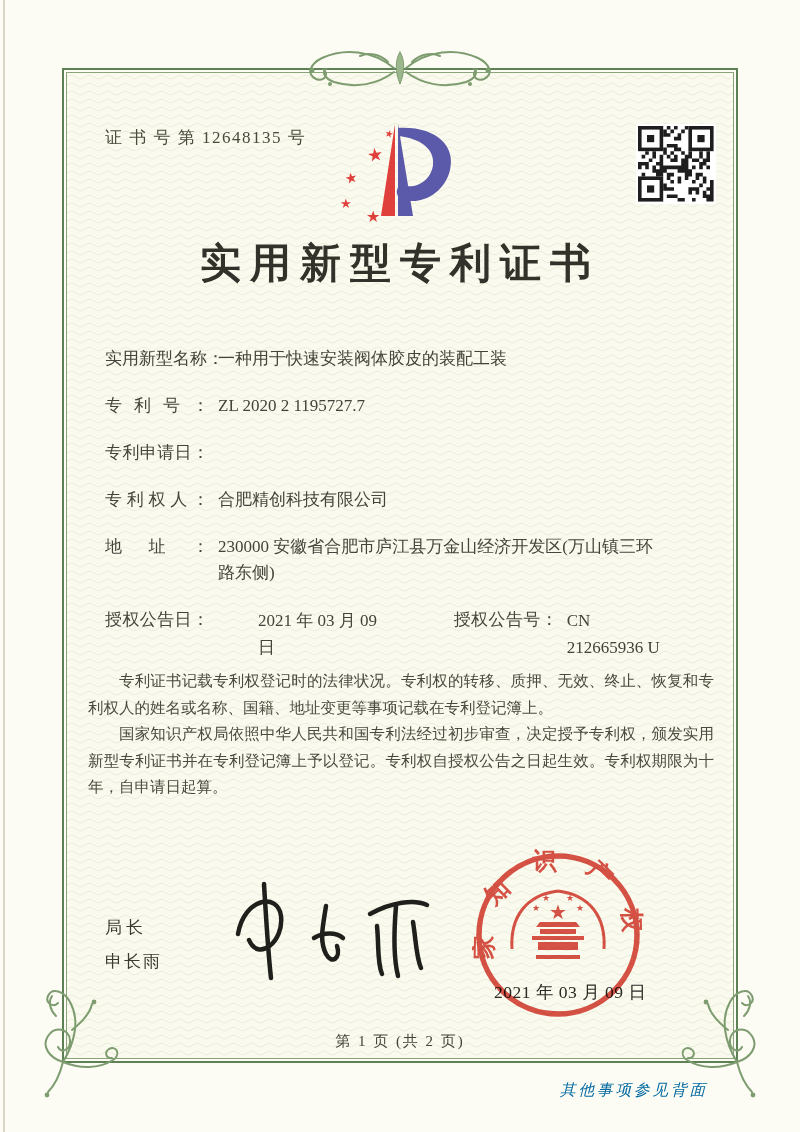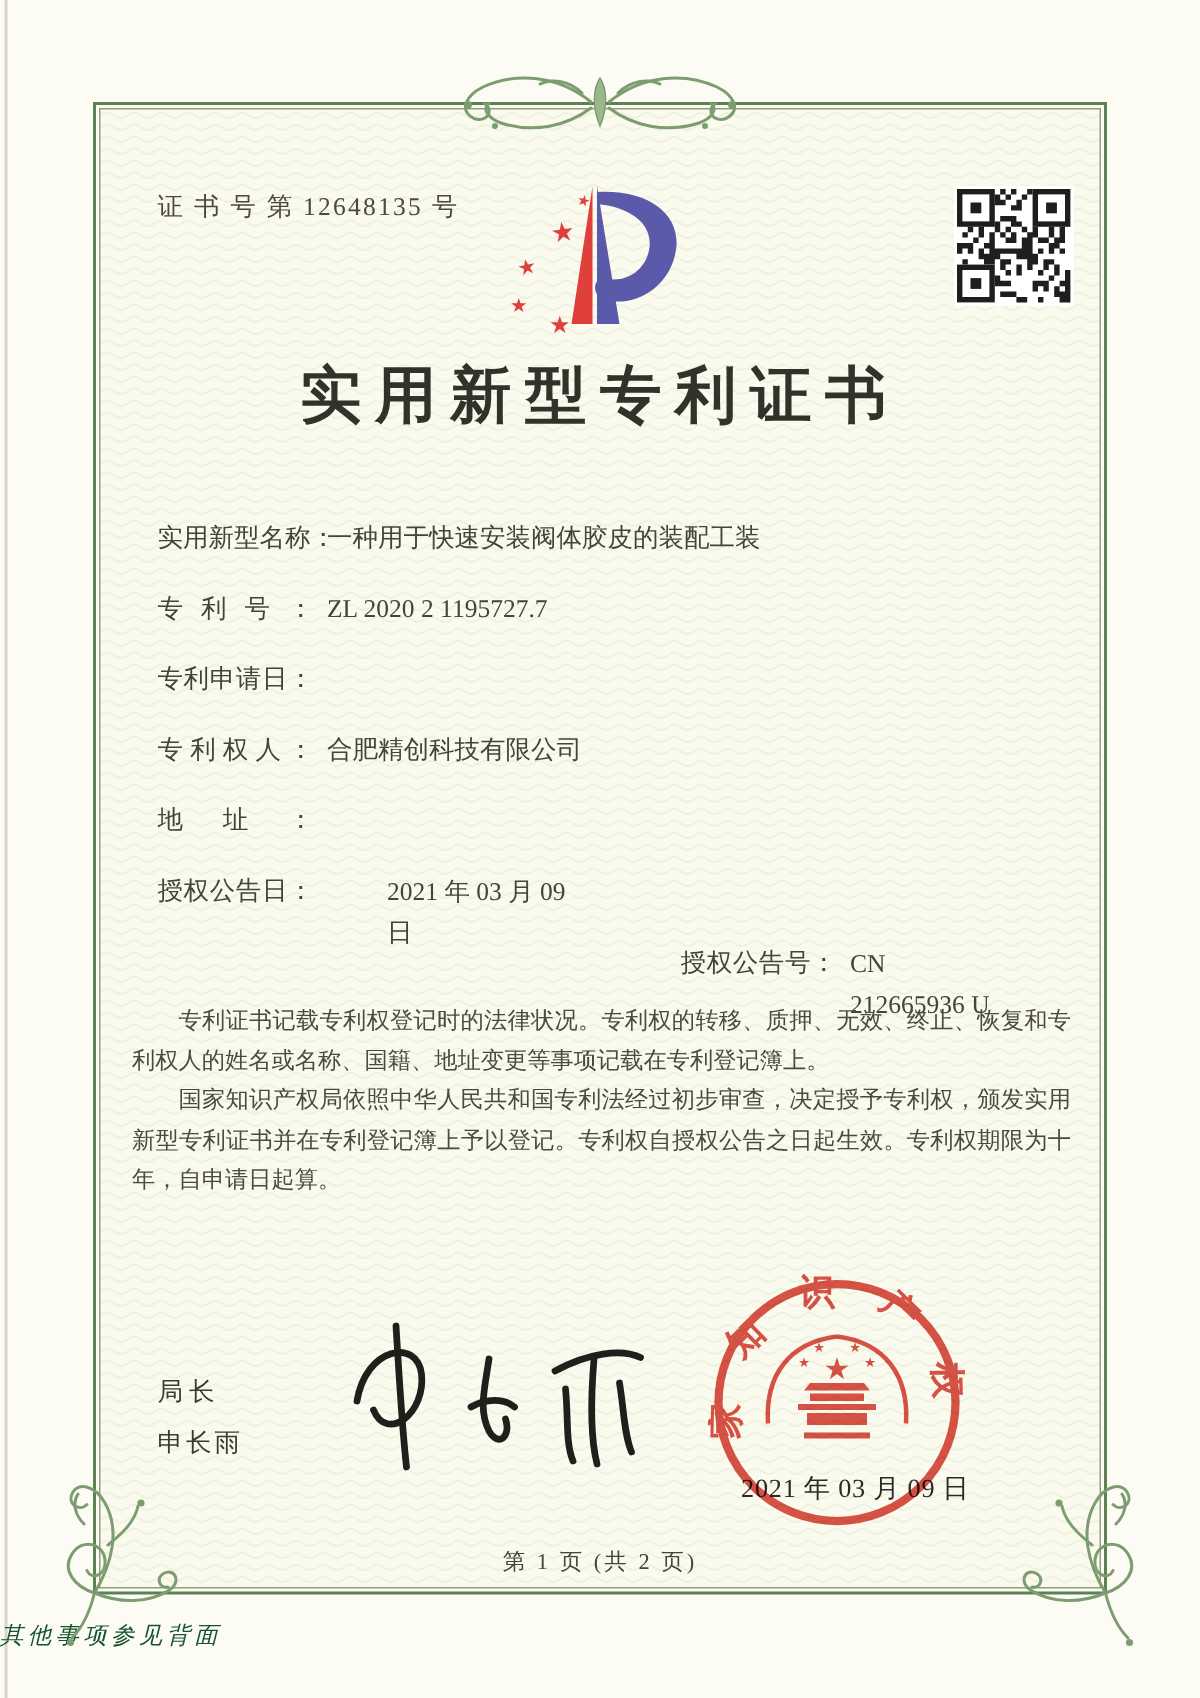--- a/index.html
+++ b/index.html
@@ -25,33 +25,33 @@
   }
   .fields { left:105px; top:346px; width:560px; font-size:17px; color:#45443a; }
   .frow { display:flex; line-height:26px; margin-bottom:21px; }
   .frow:nth-child(6) { margin-bottom:3px;gap:40px; }
   .frow:nth-child(6) .fval { line-height:27px; }
   .flabel {
     flex:0 0 104px; width:104px; text-align:justify; text-align-last:justify;
     white-space:nowrap; overflow:visible;
   }
   .fval { padding-left:9px; max-width:445px; }
-  .pair2 { display:flex; margin-left:29px;margin-top:48px; }
+  .pair2 { display:flex; margin-left:29px; }
   .body-text { left:88px; top:668px; width:626px; font-size:15.5px; line-height:26.5px;
     color:#4b4a3e; text-align:justify; }
   .body-text p { text-indent:2em; }
   .director-title { left:105px; top:916px; font-size:17px; letter-spacing:4px; }
   .director-name { left:105px; top:950px; font-size:17px; letter-spacing:2px; }
   .signature { left:210px; top:868px; }
   .seal { left:472px; top:845px; mix-blend-mode:multiply; z-index:5; }
   .seal-date { left:494px; top:980px; font-size:17.5px; color:#2b2a24; z-index:4; letter-spacing:.5px; }
   .pagination { left:63px; top:1032px; width:674px; text-align:center; font-size:15px;
     letter-spacing:2px; color:#45443a; }
-  .back-note { left:0; top:1080px; width:708px; text-align:left; font-size:15.5px;
-    font-style:italic; letter-spacing:3px; color:#14532d; }
+  .back-note { left:0; top:1080px; width:708px; text-align:right; font-size:15.5px;
+    font-style:italic; letter-spacing:3px; color:#0369a1; }
   .ornament { z-index:3; }
 </style>
 </head>
 <body>
 
 <div class="page">
   <div class="scan-edge"></div>
 
   <div class="frame">
     <svg class="guilloche" width="668" height="987">
@@ -149,20 +149,21 @@
     </div>
     <div class="frow">
       <span class="flabel">专利申请日：</span>
     </div>
     <div class="frow">
       <span class="flabel">专利权人：</span>
       <span class="fval">合肥精创科技有限公司</span>
     </div>
     <div class="frow">
       <span class="flabel">地址：</span>
+      <span class="fval">230000 安徽省合肥市庐江县万金山经济开发区(万山镇三环路东侧)</span>
     </div>
     <div class="frow">
       <span class="flabel">授权公告日：</span>
       <span class="fval">2021 年 03 月 09 日</span>
       <span class="pair2">
         <span class="flabel">授权公告号：</span>
         <span class="fval">CN 212665936 U</span>
       </span>
     </div>
   </div>

